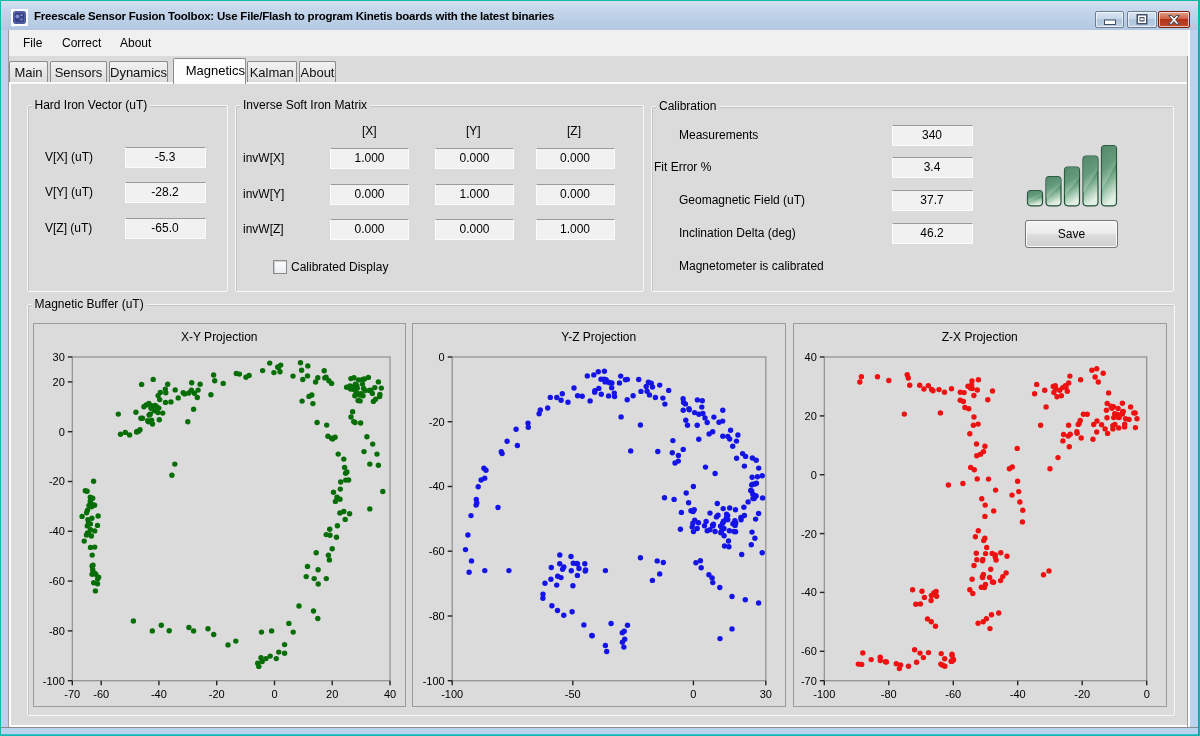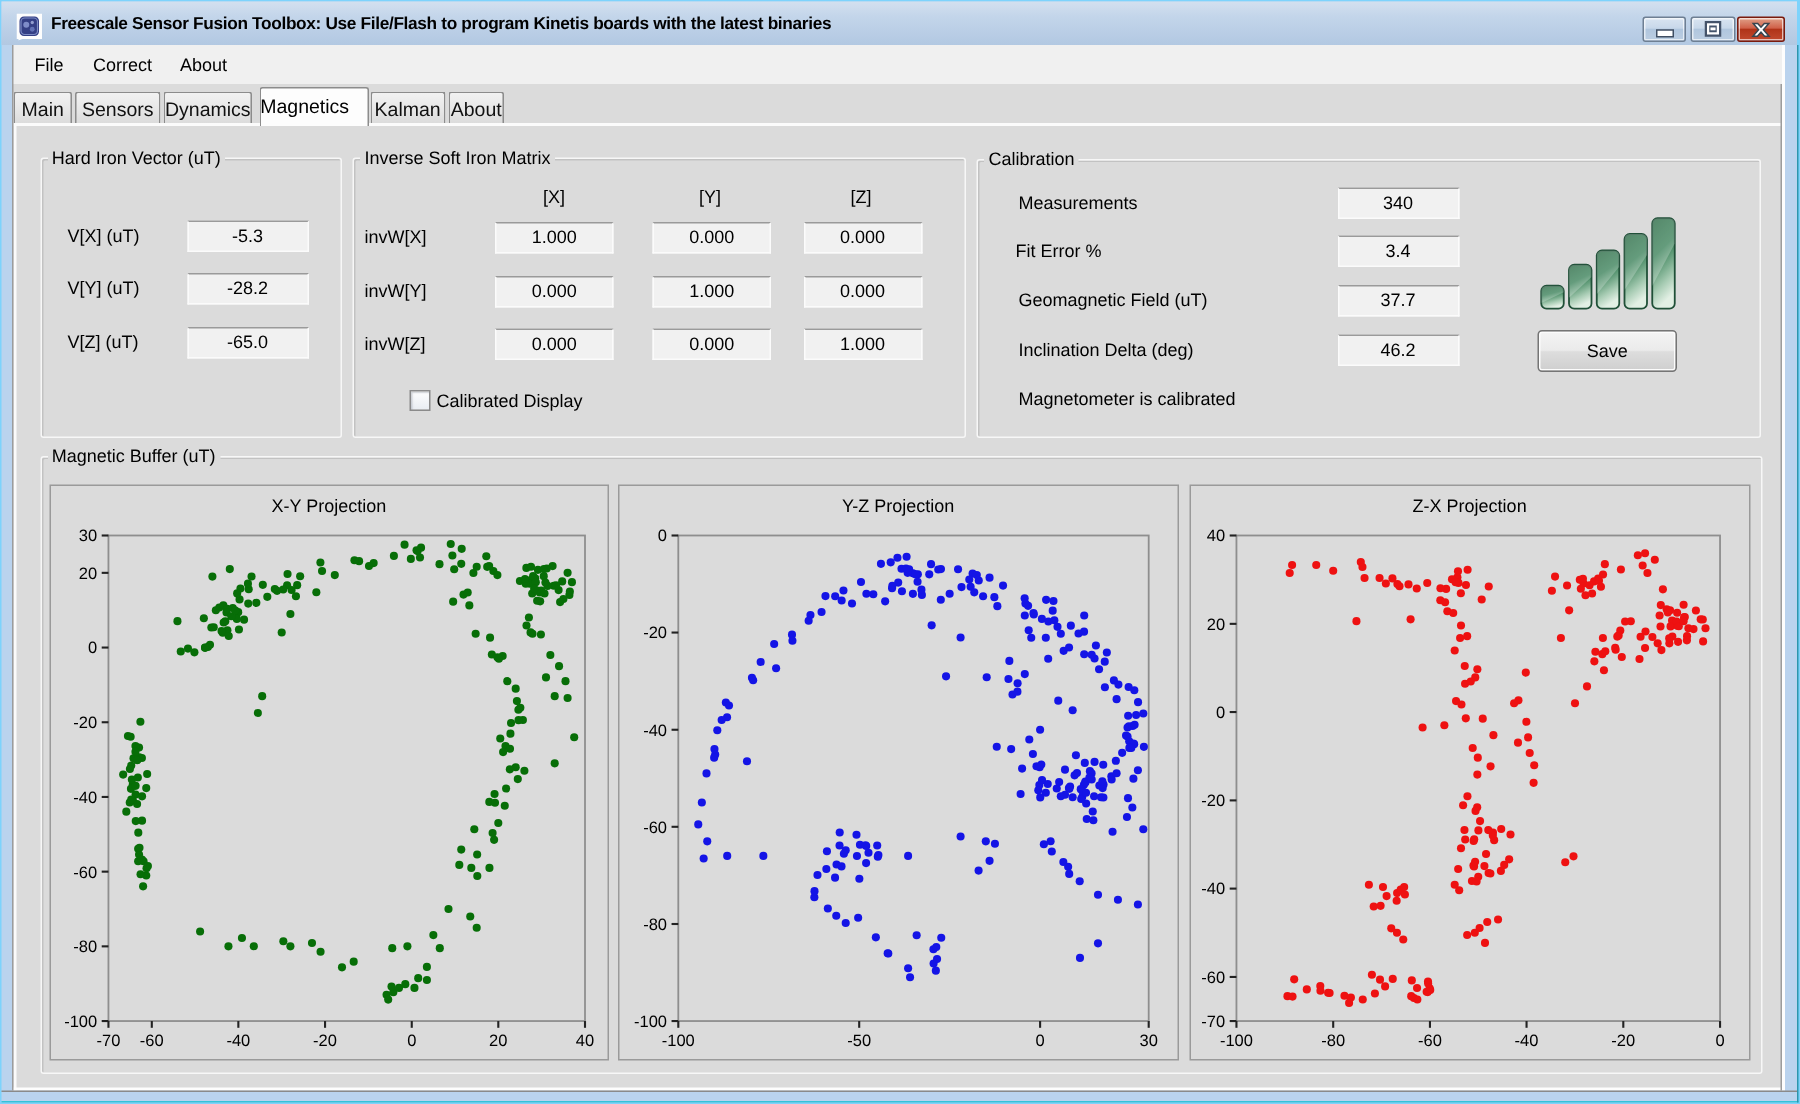--- a/index.html
+++ b/index.html
@@ -1,23 +1,23 @@
 <!DOCTYPE html>
 <html><head><meta charset="utf-8"><style>
 html,body{margin:0;padding:0}
-#page{position:relative;width:1200px;height:736px;font-family:"Liberation Sans",sans-serif;overflow:hidden;background:#7dd3fc}
+#page{position:relative;width:1200px;height:736px;font-family:"Liberation Sans",sans-serif;overflow:hidden;background:#14b8a6}
 .abs{position:absolute}
 #frame{position:absolute;left:1px;top:1px;width:1197px;height:734px;background:#bad3ee}
 #titlebar{position:absolute;left:1px;top:1px;width:1197px;height:29px;background:linear-gradient(180deg,#d3e0ef 0%,#c3d5ea 35%,#b2c8e2 100%)}
 #content{position:absolute;left:8px;top:30px;width:1180px;height:695px;background:#dbdbdb}
 #menubar{position:absolute;left:8px;top:30px;width:1180px;height:26px;background:#f0f0f0;font-size:12px;color:#000}
 #menubar span{position:absolute;top:6px}
 .tab{position:absolute;top:61px;height:20.5px;background:linear-gradient(180deg,#f2f2f2,#e8e8e8 50%,#dcdcdc);border:1px solid #8c8c8c;border-bottom:none;border-radius:2px 2px 0 0;box-sizing:border-box;font-size:13px;text-align:center;color:#111}
 .tab div{margin-top:3px}
-#tabactive{position:absolute;top:57.5px;height:26px;left:172.5px;width:73.5px;background:#fdfdfd;border:1px solid #8c8c8c;border-bottom:none;border-radius:2px 2px 0 0;box-sizing:border-box;font-size:13px;text-align:left;z-index:5}
+#tabactive{position:absolute;top:57.5px;height:26px;left:172.5px;width:73.5px;background:#fdfdfd;border:1px solid #8c8c8c;border-bottom:none;border-radius:2px 2px 0 0;box-sizing:border-box;font-size:13px;text-align:right;z-index:5}
 #tabactive div{margin-top:4px}
 #pane{position:absolute;left:9px;top:81.5px;width:1177px;height:643px;background:#dbdbdb;border-top:2px solid #fbfbfb;border-left:2.5px solid #fbfbfb}
 .grp{position:absolute;border:1px solid #f7f7f7;border-radius:2px;box-shadow:inset 1px 1px 0 rgba(150,150,150,.35)}
 .gl{position:absolute;top:-8px;left:4px;background:#dbdbdb;padding:0 3px;font-size:12px;color:#000;line-height:15px}
 .lbl{position:absolute;font-size:12px;color:#000;white-space:nowrap}
 .fld{position:absolute;height:19px;background:#f1f1f1;border:1px solid #fbfbfb;border-top:1px solid #9a9a9a;font-size:12px;text-align:center;line-height:19px;color:#000}
 .cb{position:absolute;width:12px;height:12px;background:linear-gradient(180deg,#fefefe,#e9edf2);border:1px solid #8a8a8a;box-shadow:inset 1px 1px 1px rgba(120,130,140,.35)}
 .panel{position:absolute;top:323px;height:383.5px;border:1px solid #9a9a9a;box-sizing:border-box}
 .ptitle{position:absolute;top:330px;font-size:12px;text-align:center;color:#000}
 #save{position:absolute;left:1025px;top:219.5px;width:93px;height:28px;background:linear-gradient(180deg,#f4f4f4 0%,#ebebeb 48%,#dddddd 52%,#cfcfcf 100%);border:1px solid #757575;border-radius:3px;box-sizing:border-box;font-size:12px;text-align:center;line-height:26px;box-shadow:inset 0 0 0 1px #fcfcfc}
@@ -117,21 +117,21 @@
     <div class="fld" style="left:435px;top:183.5px;width:77px">1.000</div>
     <div class="fld" style="left:535.5px;top:183.5px;width:77px">0.000</div>
     <div class="lbl" style="left:243px;top:221.5px">invW[Z]</div>
     <div class="fld" style="left:330px;top:218.5px;width:77px">0.000</div>
     <div class="fld" style="left:435px;top:218.5px;width:77px">0.000</div>
     <div class="fld" style="left:535.5px;top:218.5px;width:77px">1.000</div>
     <div class="cb" style="left:273px;top:259.5px"></div>
     <div class="lbl" style="left:291px;top:260px">Calibrated Display</div>
   <div class="lbl" style="left:679px;top:127.5px">Measurements</div>
     <div class="fld" style="left:891.5px;top:124.5px;width:79px">340</div>
-    <div class="lbl" style="left:677px;top:160px">Fit Error %</div>
+    <div class="lbl" style="left:654px;top:160px">Fit Error %</div>
     <div class="fld" style="left:891.5px;top:157px;width:79px">3.4</div>
     <div class="lbl" style="left:679px;top:193px">Geomagnetic Field (uT)</div>
     <div class="fld" style="left:891.5px;top:190px;width:79px">37.7</div>
     <div class="lbl" style="left:679px;top:226px">Inclination Delta (deg)</div>
     <div class="fld" style="left:891.5px;top:223px;width:79px">46.2</div>
     <div class="lbl" style="left:679px;top:259px">Magnetometer is calibrated</div>
   <div id="save">Save</div>
   <div class="panel" style="left:32.5px;width:373.5px"></div>
   <div class="panel" style="left:412px;width:373.5px"></div>
   <div class="panel" style="left:792.5px;width:374.5px"></div>

